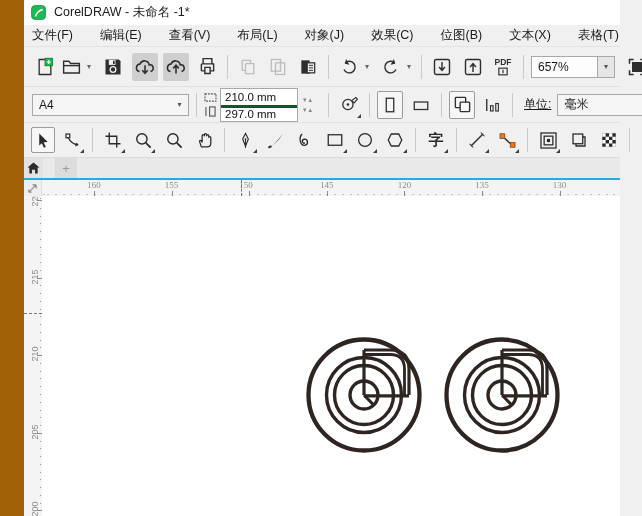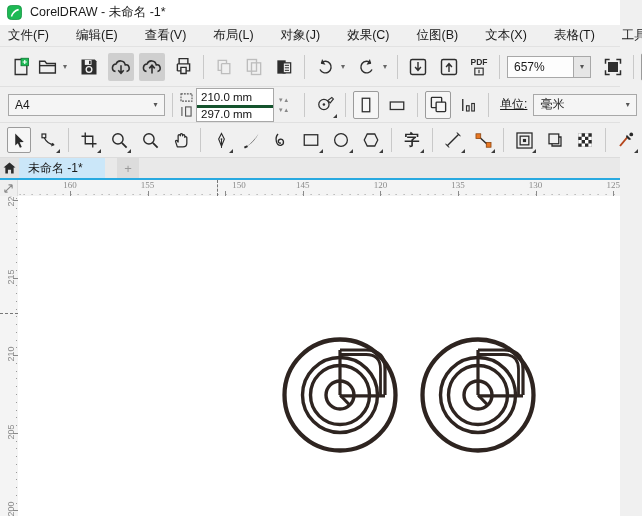--- a/index.html
+++ b/index.html
@@ -1,18 +1,18 @@
 <!DOCTYPE html>
 <html><head>
 <meta charset="utf-8">
 <style>
   *{margin:0;padding:0;box-sizing:border-box;}
   html,body{width:642px;height:516px;}
   body{font-family:"Liberation Sans","DejaVu Sans",sans-serif;background:#f0f0f0;overflow:hidden;}
-  .window{position:relative;width:620px;height:516px;background:#a16207;}
+  .window{position:relative;width:620px;height:516px;background:#a16207;padding-left:24px;}
 
   
   .titlebar{height:25px;background:#ffffff;display:flex;align-items:center;padding-left:7px;}
   .titlebar .logo{width:15px;height:15px;margin-right:8px;}
   .titlebar .title{font-size:12.5px;color:#1a1a1a;}
 
   
   .menubar{height:22px;background:#f0f0f0;display:flex;align-items:center;padding-left:8px;gap:27px;border-bottom:1px solid #e2e2e2;}
   .menu-item{font-size:12.5px;color:#1a1a1a;white-space:nowrap;}
 
@@ -392,43 +392,40 @@
     </div>
 
   </div>
 
   <div class="tabrow">
     <div class="hometile">
       <svg width="13" height="12" viewBox="0 0 14 13">
         <path d="M7 0.5 L13.5 6 H11.5 V12.5 H8.7 V8.5 H5.3 V12.5 H2.5 V6 H0.5 Z" fill="#2b2b2b"></path>
       </svg>
     </div>
-    <div class="doctab">
-      <span>未命名 -1*</span>
-    </div>
     <div class="newtab">
       <span>+</span>
     </div>
   </div>
   <div class="tabline"></div>
 
   <div class="hrulerrow">
     <div class="rcorner">
       <svg width="11" height="11" viewBox="0 0 12 12">
         <path d="M2 10 L10 2 M10 2 h-4 M10 2 v4 M2 10 h3 M2 10 v-3" fill="none" stroke="#8a8a8a" stroke-width="1.2"></path>
       </svg>
     </div>
     <div class="hruler" id="hruler">
       <div class="dots"></div>
     <div class="htick" style="left: 52px;"></div>
         <div class="hlabel" style="left: 52px;">160</div>
         <div class="htick" style="left: 129.6px;"></div>
         <div class="hlabel" style="left: 129.6px;">155</div>
         <div class="htick" style="left: 207.2px;"></div>
-        <div class="hlabel" style="left: 221px;">150</div>
+        <div class="hlabel" style="left: 204px;">150</div>
         <div class="htick" style="left: 284.8px;"></div>
         <div class="hlabel" style="left: 284.8px;">145</div>
         <div class="htick" style="left: 362.4px;"></div>
         <div class="hlabel" style="left: 362.4px;">120</div>
         <div class="htick" style="left: 440px;"></div>
         <div class="hlabel" style="left: 440px;">135</div>
         <div class="htick" style="left: 517.6px;"></div>
         <div class="hlabel" style="left: 517.6px;">130</div>
         <div class="htick" style="left: 595.2px;"></div>
         <div class="hlabel" style="left: 595.2px;">125</div>

